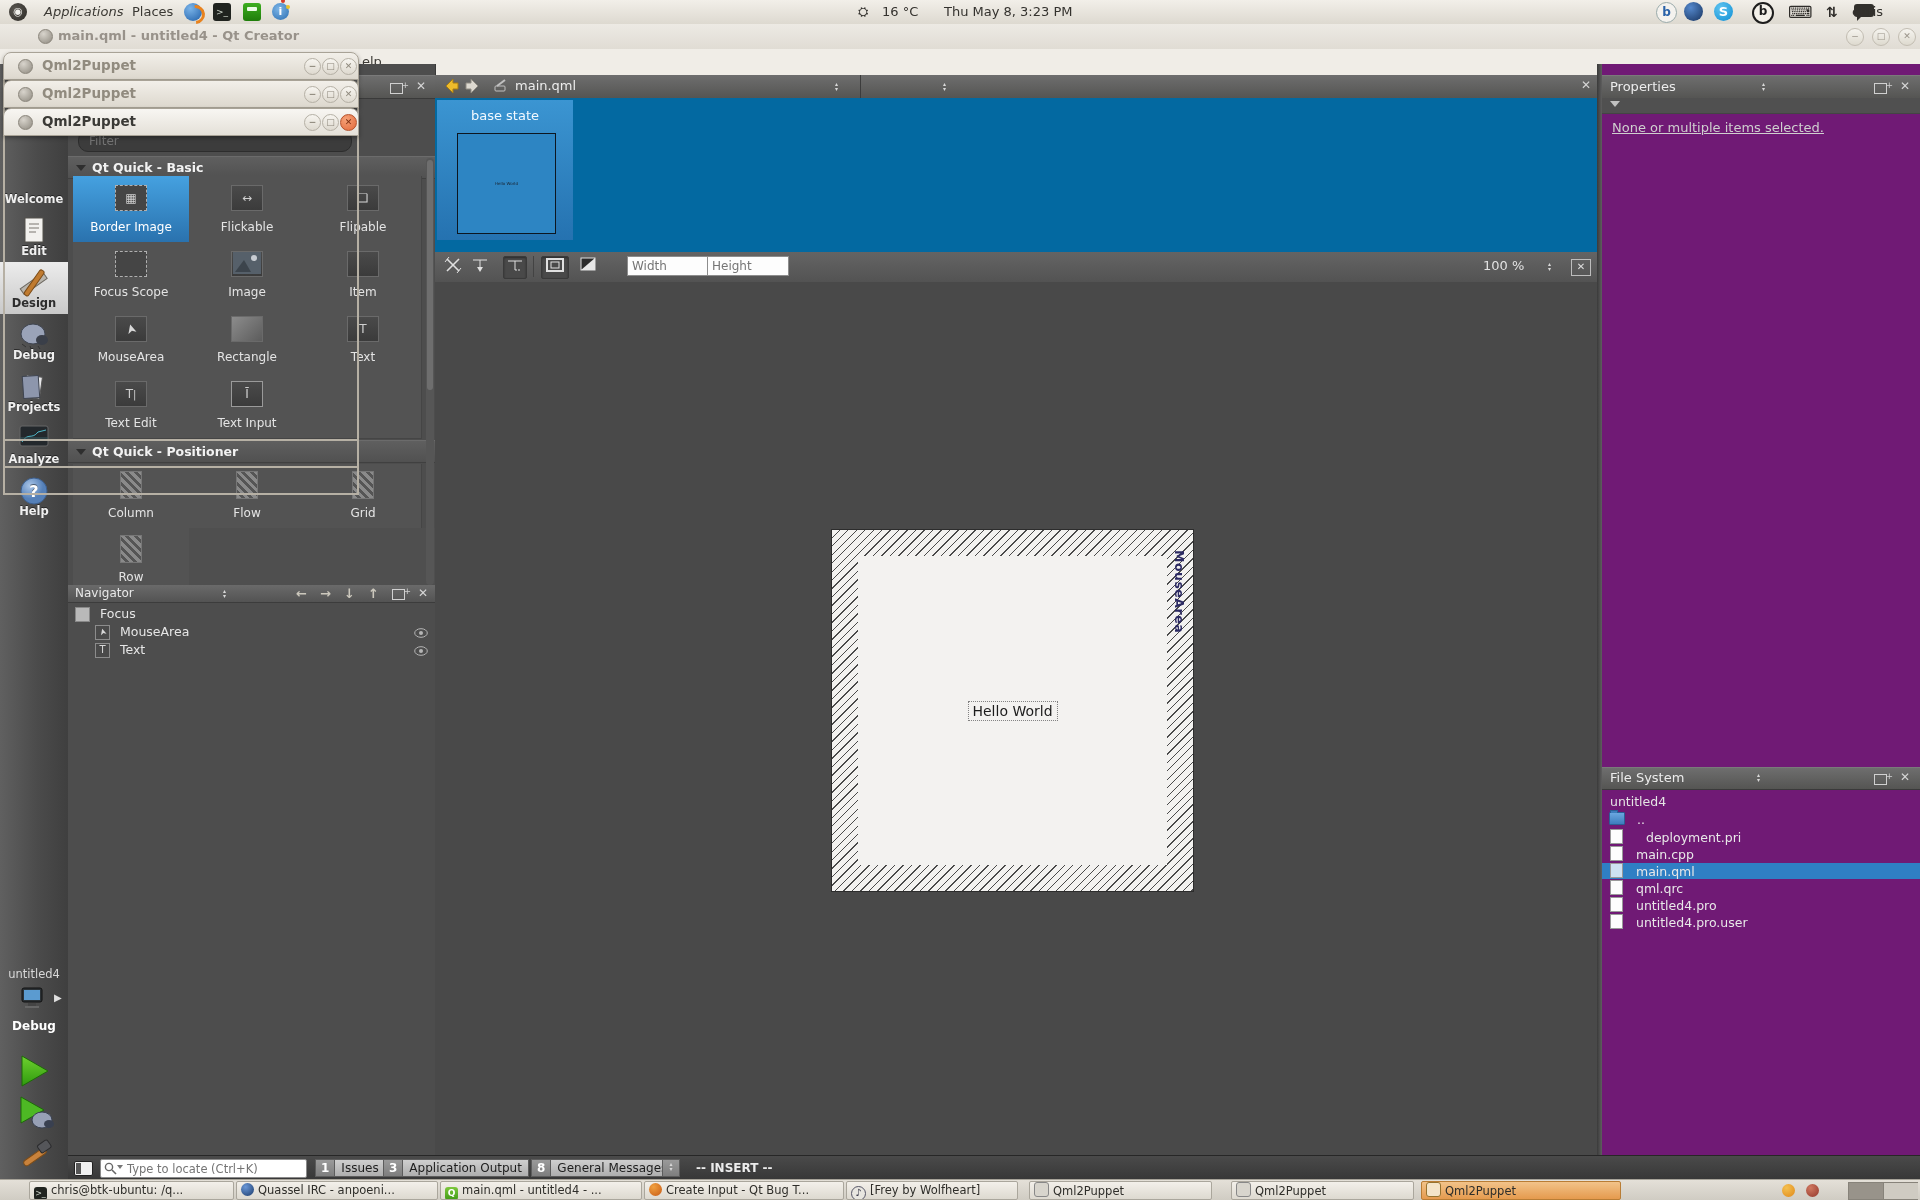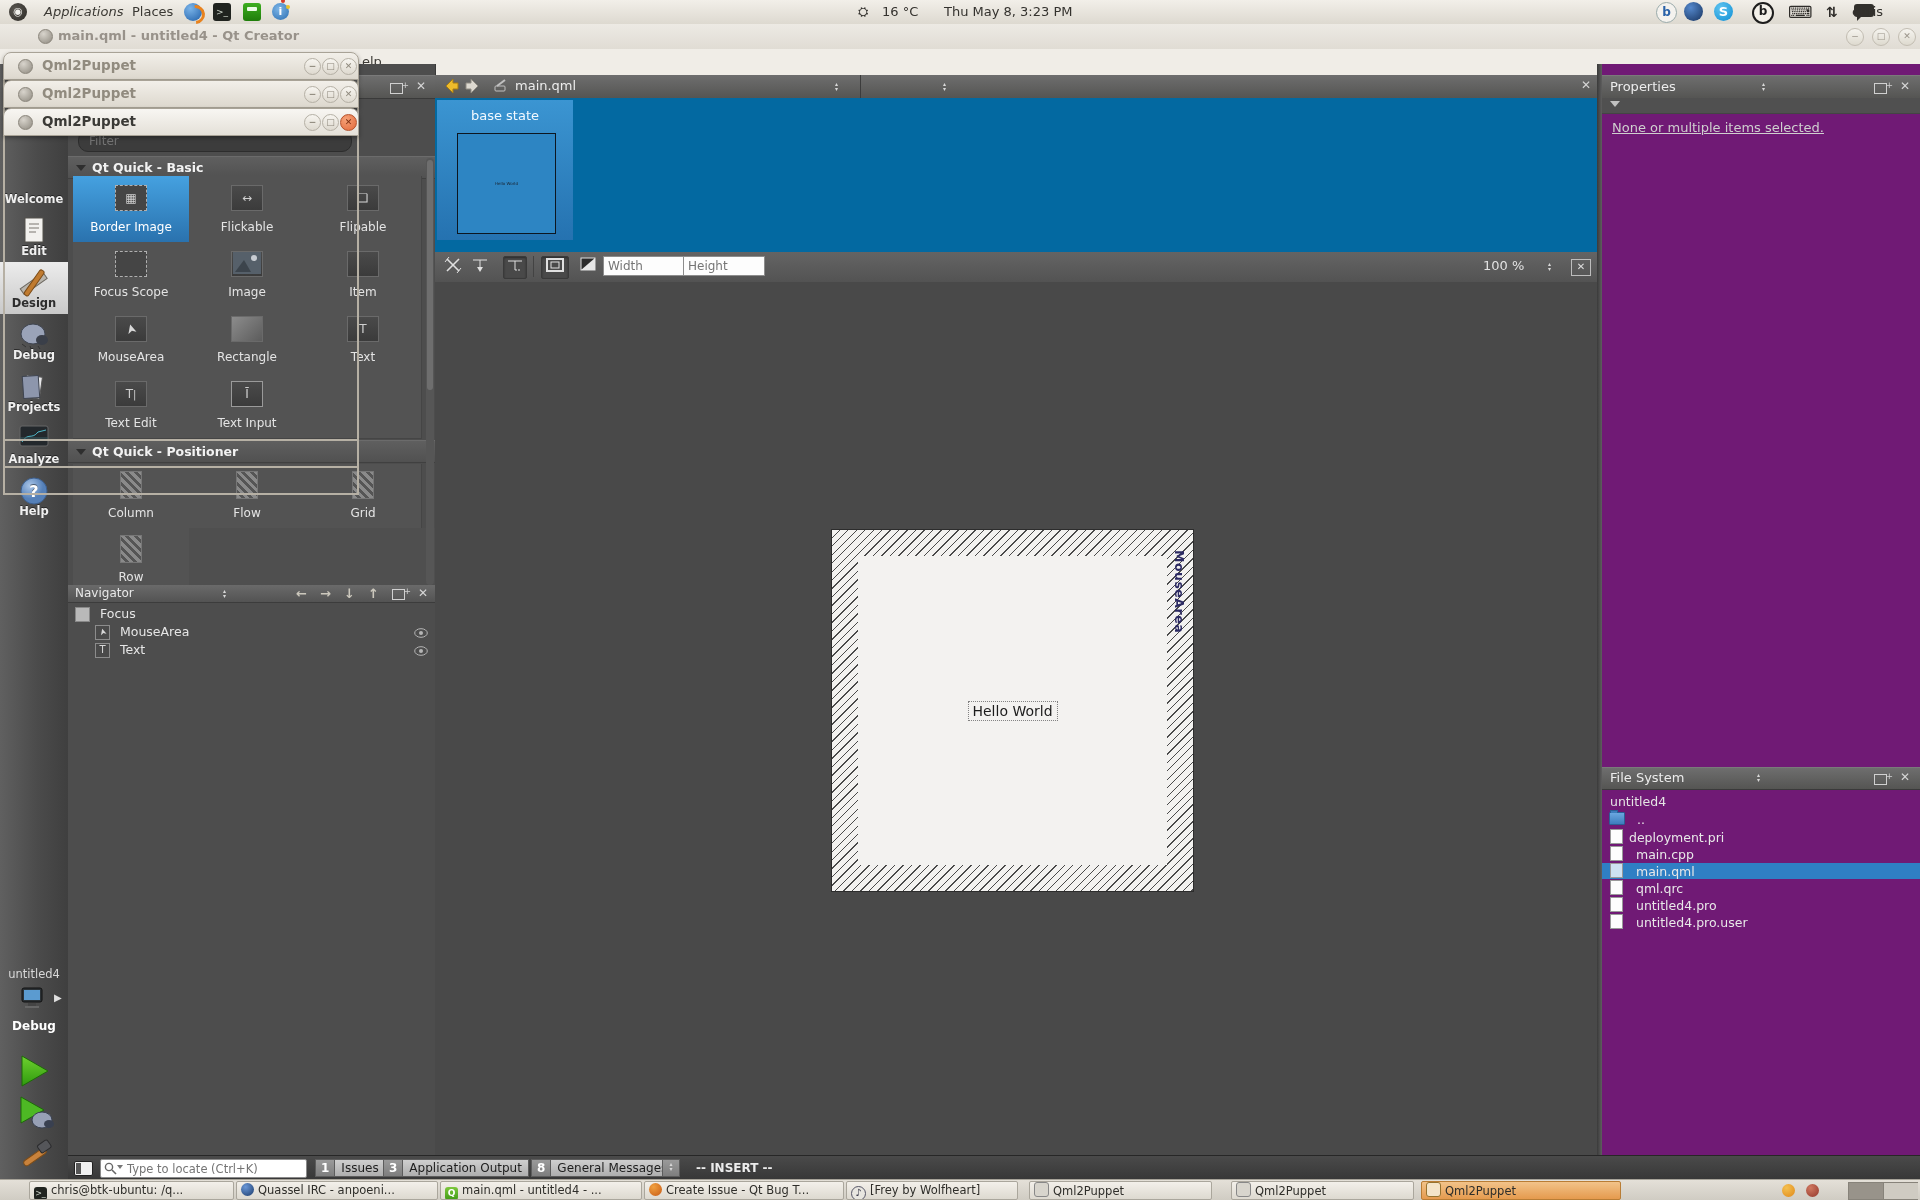--- a/index.html
+++ b/index.html
@@ -83,21 +83,21 @@
   .statesarea{left:435px;top:98px;width:1162px;height:154px;background:#0369a1;border-bottom:2px solid #404040;}
   .statecard{left:2px;top:2px;width:136px;height:140px;background:linear-gradient(#3b95d2,#2572b0);
     text-align:center;color:#f2f9ff;font-size:13px;}
   .statethumb{position:absolute;left:20px;top:33px;width:97px;height:99px;background:#2d85c3;border:1px solid #0d1620;
     color:#1a2430;font-size:4px;line-height:99px;text-align:center;}
   .formbar{left:435px;top:252px;width:1162px;height:30px;background:linear-gradient(#646464,#535353);
     border-bottom:1px solid #3b3b3b;color:#dedede;}
   .tbico{top:4px;width:22px;height:21px;text-align:center;line-height:21px;font-size:13px;color:#e0e0e0;}
   .tbico.pressed{background:#494949;border:1px solid #3a3a3a;border-radius:2px;box-shadow:inset 0 1px 2px rgba(0,0,0,.4);}
   .dim-input{height:18px;width:72px;background:#fdfdfd;border:1px solid #8d8d8d;font-size:12px;color:#333;
-    padding:0 4px;font-family:"DejaVu Sans",sans-serif;}
+    padding:0 4px;font-family:"DejaVu Sans",sans-serif;margin-left:24px;}
   .canvas{left:435px;top:282px;width:1162px;height:873px;background:#494949;}
   .qmlrect{position:absolute;left:396px;top:247px;width:361px;height:361px;border:1px solid #2c2c2c;
     background:repeating-linear-gradient(135deg,#f3f2f0 0 5px,#4a4a4a 5px 6px);}
   .qmlinner{position:absolute;left:26px;top:26px;right:26px;bottom:26px;background:#f3f2f0;}
   .helloworld{position:absolute;left:50%;top:50%;transform:translate(-50%,-50%);
     font-size:14px;color:#1c1c1c;border:1px dotted #808080;padding:1px 4px;white-space:nowrap;}
   .arealabel{position:absolute;right:6px;top:20px;writing-mode:vertical-rl;
     font-size:12.5px;font-weight:bold;color:#2c2a63;letter-spacing:.5px;}
   
   .vsplit{left:1597px;top:64px;width:5px;height:1091px;background:linear-gradient(to right,#3a3a3a,#5e5e5e);}
@@ -500,21 +500,21 @@
     <span class="abs splitic" style="left:272px;top:5px;"></span>
     <span class="abs hicon" style="left:298px;top:2px;">✕</span>
   </div>
   <div class="abs" style="left:8px;top:730px;font-size:12.5px;color:#e4e4e4;">untitled4</div>
   <div class="abs fsrow" style="top:748px;">
     <span class="folderic" style="margin-left:7px;"></span>
     <span style="margin-left:8px;">..</span>
   </div>
   <div class="abs fsrow" style="top:765px;">
     <span class="fileic" style="margin-left:8px;"></span>
-    <span style="margin-left:2px;">deployment.pri</span>
+    <span style="margin-left:19px;">deployment.pri</span>
   </div>
   <div class="abs fsrow" style="top:782px;">
     <span class="fileic" style="margin-left:8px;"></span>
     <span style="margin-left:9px;">main.cpp</span>
   </div>
   <div class="abs fsrow sel" style="top:799px;">
     <span class="fileic" style="margin-left:8px;background:#cfe2f2;"></span>
     <span style="margin-left:9px;">main.qml</span>
   </div>
   <div class="abs fsrow" style="top:816px;">
@@ -562,21 +562,21 @@
   <div class="abs task" style="left:29px;width:195px;">
     <span class="tki" style="background:#20231f;color:#cfd6cb;font-size:8px;text-align:center;line-height:13px;">&gt;_</span><span>chris@btk-ubuntu: /q...</span>
   </div>
   <div class="abs task" style="left:236px;width:192px;">
     <span class="tki" style="border-radius:50%;background:radial-gradient(circle at 35% 30%,#6a98d8,#1c3a6a);"></span><span>Quassel IRC - anpoeni...</span>
   </div>
   <div class="abs task" style="left:440px;width:192px;">
     <span class="tki" style="background:linear-gradient(#7ec83e,#3f9a14);color:#fff;font-size:9px;font-weight:bold;text-align:center;line-height:13px;">Q</span><span>main.qml - untitled4 - ...</span>
   </div>
   <div class="abs task" style="left:644px;width:190px;">
-    <span class="tki" style="border-radius:50%;background:radial-gradient(circle at 35% 30%,#f0a040,#c85a14);"></span><span>Create Issue - Qt Bug T...</span>
+    <span class="tki" style="border-radius:50%;background:radial-gradient(circle at 35% 30%,#f0a040,#c85a14);"></span><span>Create Input - Qt Bug T...</span>
   </div>
   <div class="abs task" style="left:846px;width:162px;">
     <span class="tki" style="border-radius:50%;background:#e8e6e0;border:1px solid #556;color:#334;font-weight:bold;font-size:10px;text-align:center;line-height:12px;">♪</span><span>[Frey by Wolfheart]</span>
   </div>
   <div class="abs task" style="left:1029px;width:173px;">
     <span class="tki" style="background:#d8d5cd;border:1px solid #888;"></span><span>Qml2Puppet</span>
   </div>
   <div class="abs task" style="left:1231px;width:173px;">
     <span class="tki" style="background:#d8d5cd;border:1px solid #888;"></span><span>Qml2Puppet</span>
   </div>

